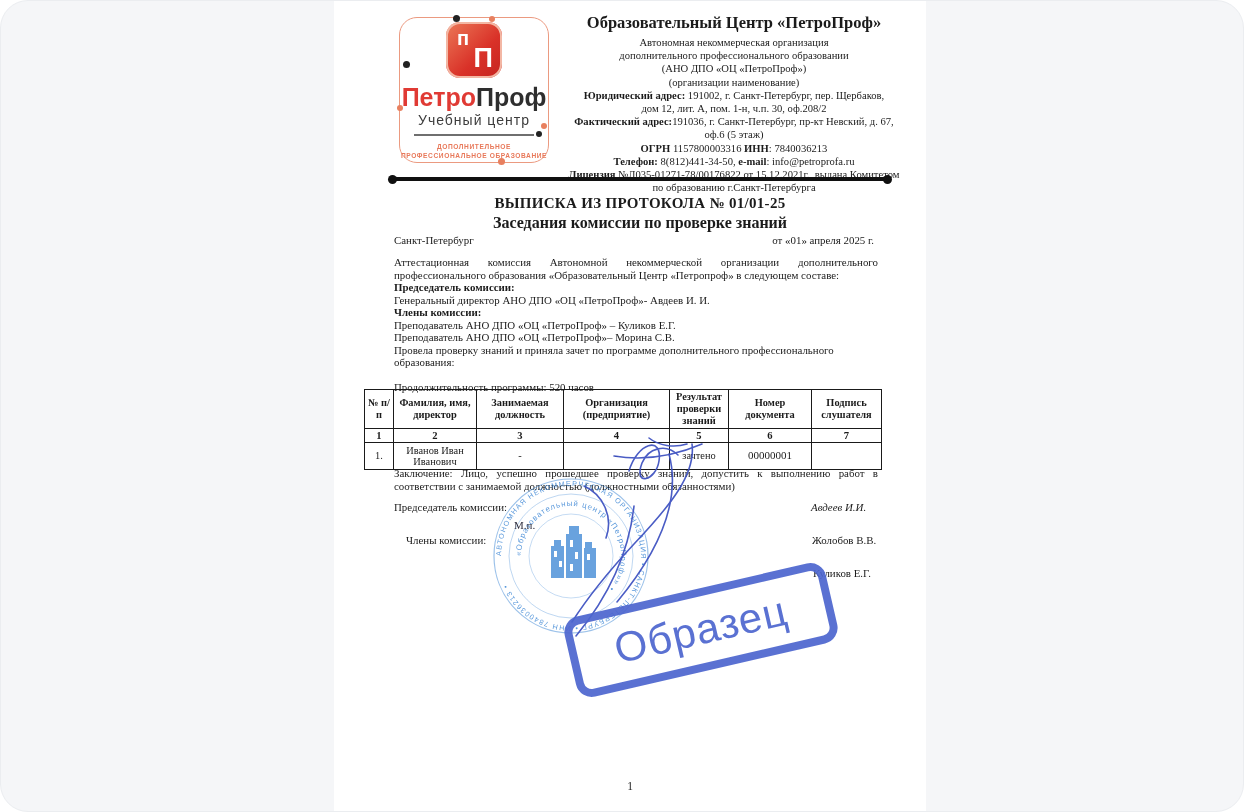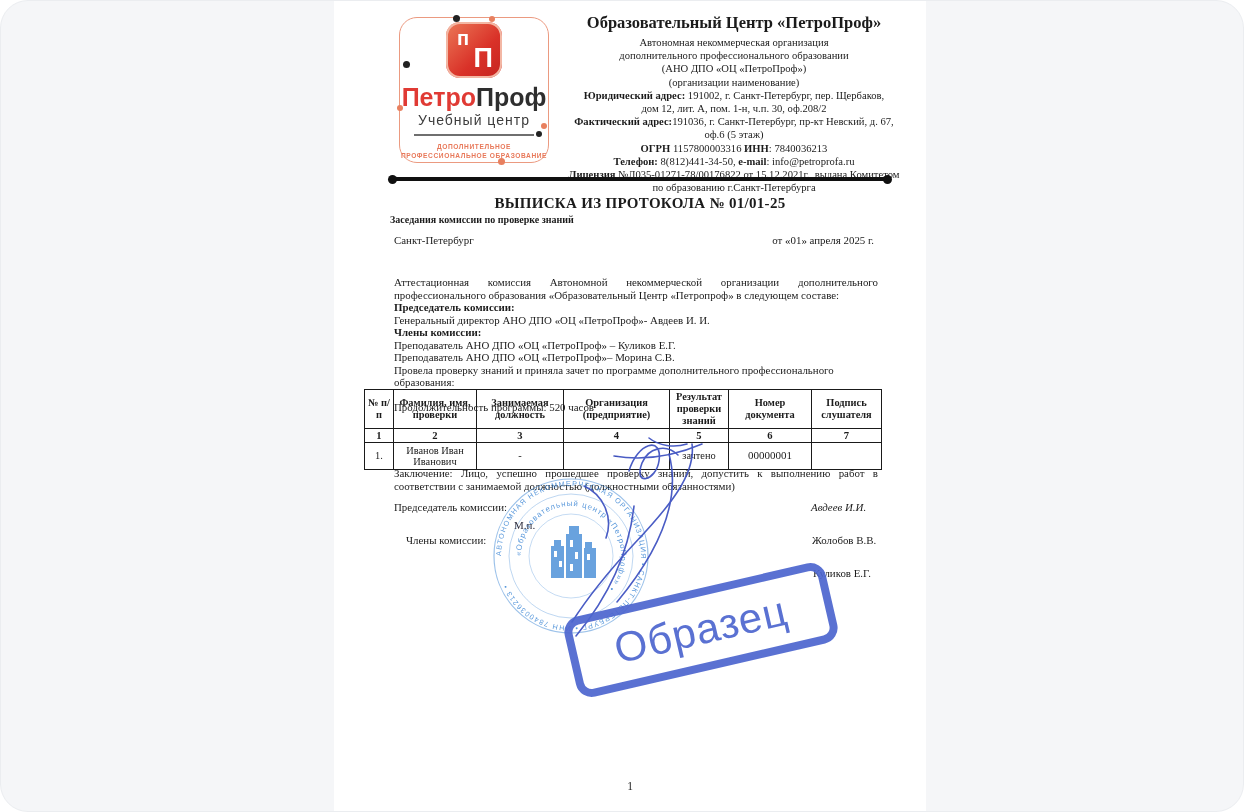--- a/index.html
+++ b/index.html
@@ -41,25 +41,25 @@
   .org-line{font-size:10.6px;line-height:13.2px;}
   .org-line b{font-weight:bold;}
 
   .divider{left:58px;top:176px;width:496px;height:4px;background:#101010;}
   .divider .dot{position:absolute;width:9px;height:9px;background:#101010;border-radius:50%;top:-2.5px;}
   .divider .dot.l{left:-4px;}
   .divider .dot.r{right:-4px;}
 
   
   .doc-title{left:56px;top:194px;width:500px;text-align:center;font-size:15px;font-weight:bold;letter-spacing:.3px;}
-  .doc-subtitle{left:56px;top:213px;width:500px;font-size:10px;font-weight:bold;}
+  .doc-subtitle{left:56px;top:213px;width:500px;text-align:center;font-size:16px;font-weight:bold;}
   .meta-row{left:60px;top:233px;width:480px;display:flex;justify-content:space-between;font-size:10.9px;gap:44px;}
 
   
-  .flow{left:60px;top:255px;width:484px;font-size:10.9px;line-height:12.5px;margin-top:20px;}
+  .flow{left:60px;top:255px;width:484px;font-size:10.9px;line-height:12.5px;}
   .flow p{margin:0;text-align:justify;}
   .flow .b{font-weight:bold;}
   .flow .duration{margin-top:12px;}
 
   
   .res-table{left:30px;top:388px;}
   table{border-collapse:collapse;table-layout:fixed;width:517px;}
   td,th{border:1px solid #1a1a1a;text-align:center;vertical-align:middle;padding:1px 2px;overflow:hidden;}
   th{font-size:10.4px;font-weight:bold;line-height:12px;}
   tr.hdr{height:38px;}
@@ -167,21 +167,21 @@
             <col style="width:83px">
             <col style="width:87px">
             <col style="width:106px">
             <col style="width:59px">
             <col style="width:83px">
             <col style="width:70px">
         </colgroup>
         <tbody>
             <tr class="hdr">
           <th>№ п/п</th>
-          <th>Фамилия, имя, проверки</th>
+          <th>Фамилия, имя, директор</th>
           <th>Занимаемая должность</th>
           <th>Организация (предприятие)</th>
           <th>Результат проверки знаний</th>
           <th>Номер документа</th>
           <th>Подпись слушателя</th>
         </tr>
         <tr class="nums">
           <td>1</td>
           <td>2</td>
           <td>3</td>

